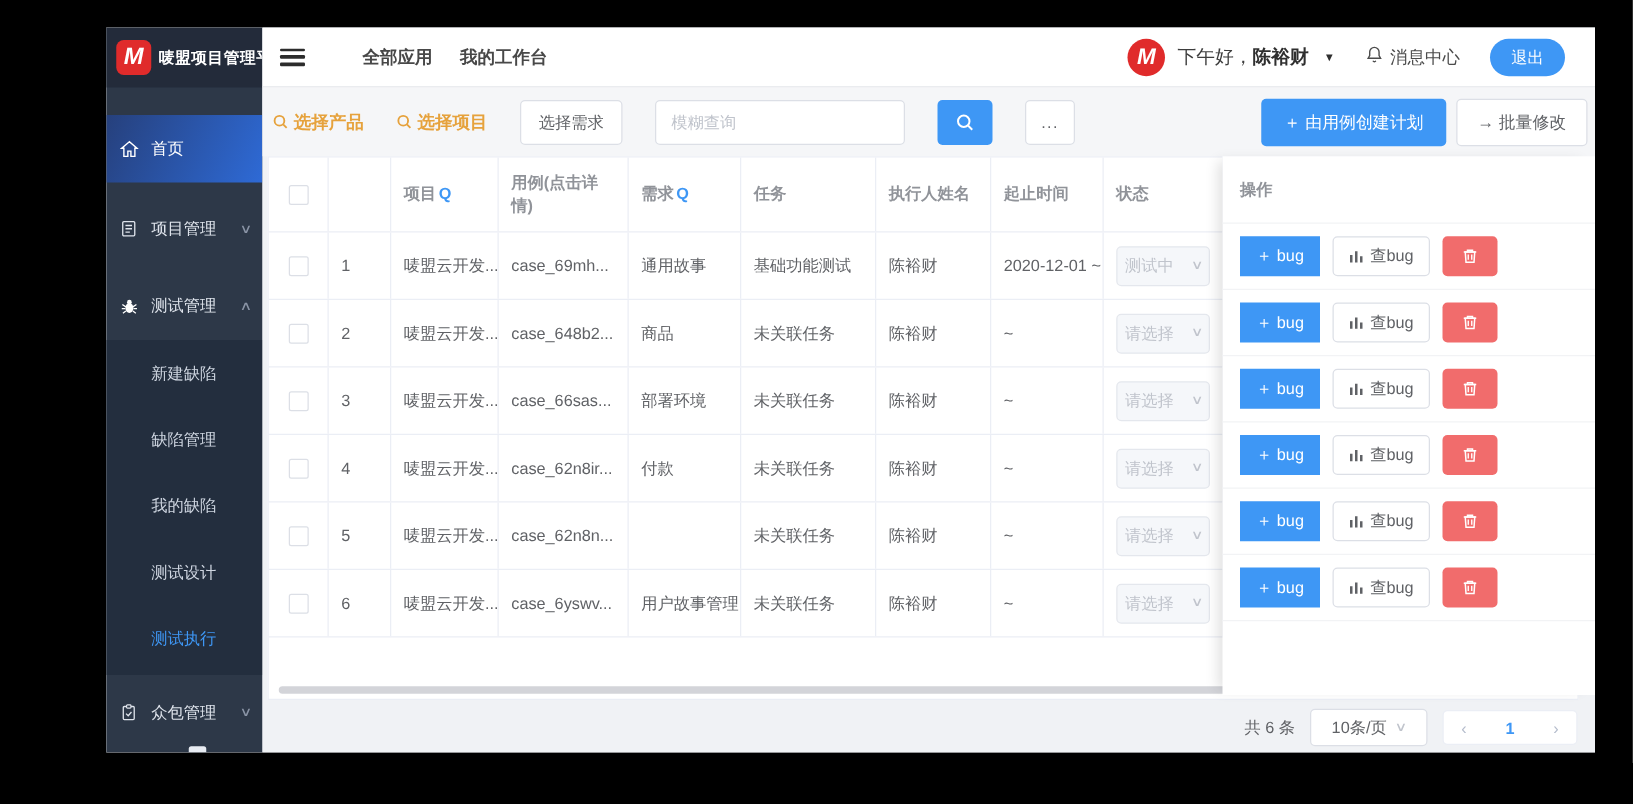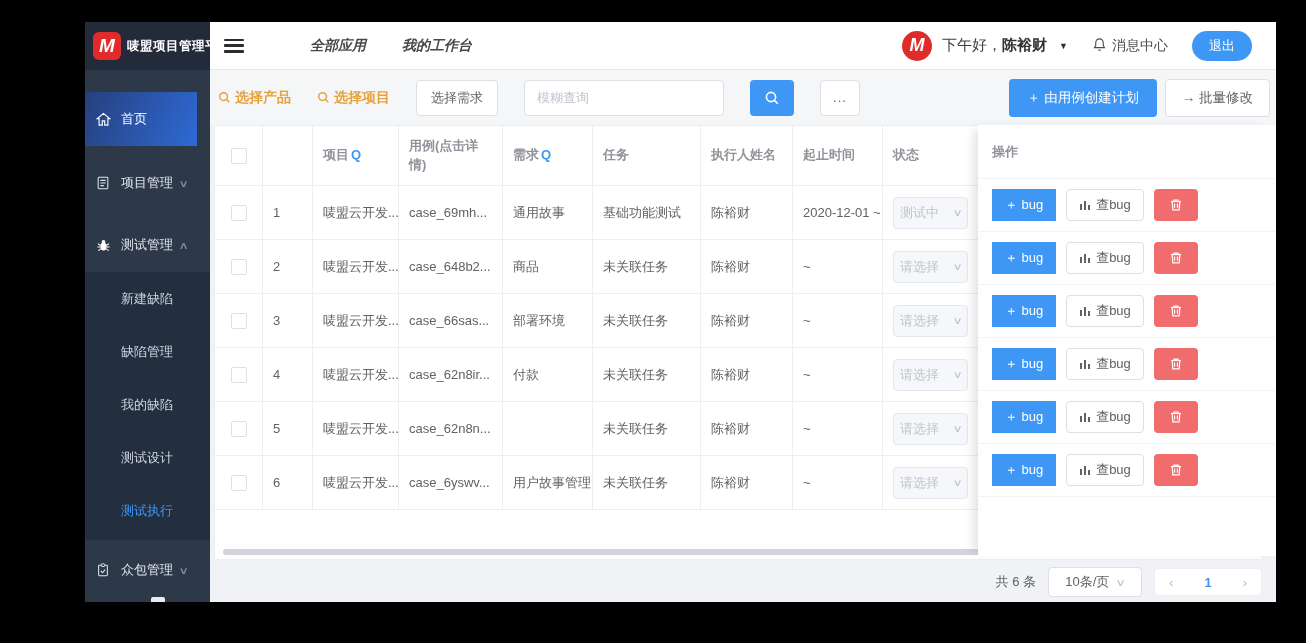--- a/index.html
+++ b/index.html
@@ -6,45 +6,45 @@
     font-family:"Liberation Sans","DejaVu Sans",sans-serif;}
   .stage{position:relative;width:1306px;height:643px;background:#000;}
   .app{position:absolute;left:85px;top:22px;width:1191px;height:580px;background:#f0f2f5;overflow:hidden;display:flex;}
 
   
   .sidebar{position:relative;width:125px;flex:0 0 125px;background:#2d3848;overflow:hidden;}
   .logo-strip{height:48px;background:#232b3a;display:flex;align-items:center;padding:0 8px;gap:6px;}
   .logo-badge{width:28px;height:28px;background:#e02b2b;border-radius:6px;color:#fff;font-weight:bold;
     font-size:19px;display:flex;align-items:center;justify-content:center;font-style:italic;flex:0 0 28px;}
   .logo-text{color:#fff;font-size:12.5px;font-weight:bold;white-space:nowrap;letter-spacing:.5px;}
-  .menu-item{position:absolute;left:0;width:112px;height:54px;display:flex;align-items:center;
+  .menu-item{position:absolute;left:0;width:125px;height:54px;display:flex;align-items:center;
     padding:0 10px;box-sizing:border-box;color:#dfe4ec;font-size:13px;cursor:pointer;}
   .menu-item .mi-icon{width:16px;height:16px;margin-right:10px;flex:0 0 16px;display:flex;align-items:center;justify-content:center;}
   .menu-item .chev{margin-left:auto;color:#8a94a6;font-size:10px;transform:scaleX(1.4);}
   .menu-item.active-home{background:linear-gradient(115deg,#26407c 0%,#2e6ad6 100%);color:#fff;}
   .submenu{position:absolute;left:0;top:250px;width:125px;height:268px;background:#232e3e;}
   .submenu-item{height:53px;display:flex;align-items:center;padding-left:36px;color:#cfd6e1;font-size:13px;cursor:pointer;}
   .submenu-item.active{color:#3e97f5;}
   .partial-icon{position:absolute;left:66px;bottom:0;width:14px;height:5px;background:#e7ebf2;border-radius:2px 2px 0 0;}
 
   
   .main{position:relative;flex:1;background:#f0f2f5;}
   .topbar{position:absolute;left:0;top:0;width:100%;height:48px;background:#fff;border-bottom:1px solid #e4e6ea;
     box-sizing:border-box;display:flex;align-items:center;}
   .hamburger{width:20px;height:14px;margin-left:14px;display:flex;flex-direction:column;justify-content:space-between;cursor:pointer;}
   .hamburger span{display:block;height:2.5px;background:#2c2c2c;border-radius:1px;}
-  .top-nav{display:flex;gap:36px;margin-left:66px;font-style:italic;}
+  .top-nav{display:flex;gap:22px;margin-left:46px;}
   .top-nav .nav-link{font-size:14px;color:#484848;font-weight:bold;cursor:pointer;}
   .top-right{margin-left:auto;display:flex;align-items:center;gap:10px;padding-right:24px;}
   .avatar{width:30px;height:30px;border-radius:50%;background:#e02b2b;color:#fff;font-weight:bold;font-style:italic;
     font-size:18px;display:flex;align-items:center;justify-content:center;}
   .greet{font-size:15px;color:#3d3d3d;white-space:nowrap;}
   .greet b{font-weight:bold;color:#2f2f2f;}
   .caret-down{font-size:9px;color:#2f2f2f;margin:0 6px 0 2px;}
-  .msg{display:flex;align-items:center;gap:5px;color:#4c4c4c;font-size:14px;margin-left:8px;cursor:pointer;}
+  .msg{display:flex;align-items:center;gap:5px;color:#4c4c4c;font-size:14px;margin-left:8px;cursor:pointer;font-family:Liberation Serif, serif;}
   .logout-btn{margin-left:14px;background:#3e97f5;color:#fff;border:none;border-radius:16px;
     height:30px;padding:0 17px;font-size:13px;cursor:pointer;}
 
   
   .toolbar{position:absolute;left:0;top:48px;width:100%;height:55px;background:#f5f6f8;display:flex;align-items:center;box-sizing:border-box;}
   .orange-link{display:flex;align-items:center;gap:4px;color:#E6A23C;font-size:14px;font-weight:bold;cursor:pointer;white-space:nowrap;}
   .tb-btn{height:36px;background:#fff;border:1px solid #dcdfe6;border-radius:4px;font-size:13px;color:#606266;
     padding:0 14px;cursor:pointer;white-space:nowrap;}
   .tb-input{height:36px;width:200px;background:#fff;border:1px solid #dcdfe6;border-radius:4px;
     font-size:13px;color:#606266;padding:4px 12px;box-sizing:border-box;}

